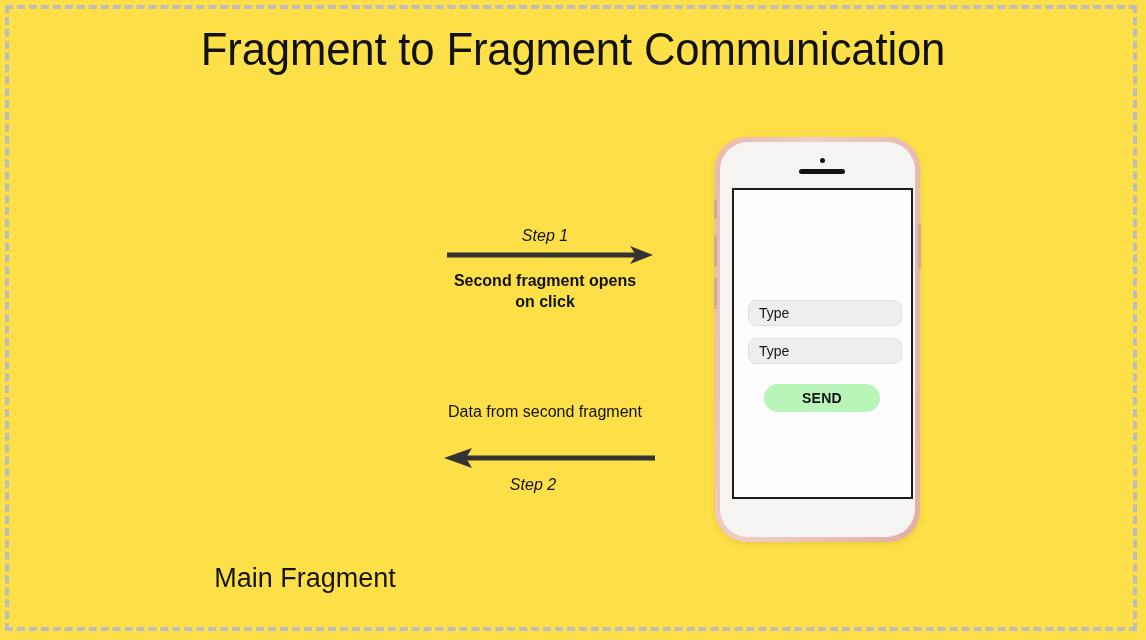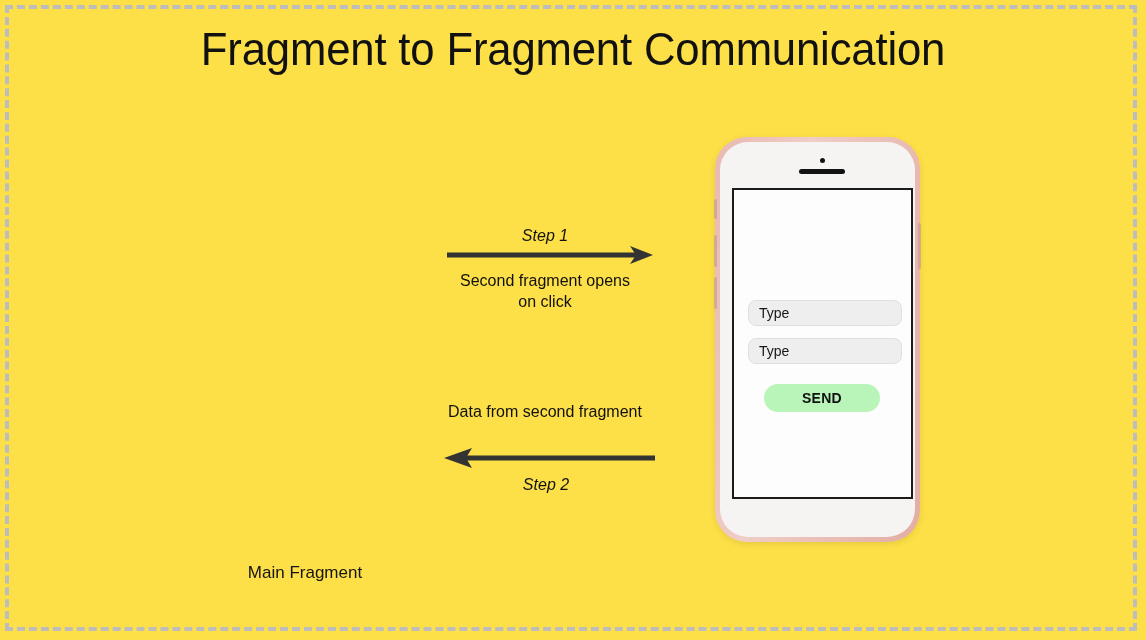--- a/index.html
+++ b/index.html
@@ -162,21 +162,21 @@
     box-sizing: border-box;
   }
   .tf1 { top: 110px; }
   .tf2 { top: 148px; }
 
   
   .phone-caption {
     position: absolute;
     width: 320px;
     text-align: center;
-    font-size: 17px;
+    font-size: 27px;
     color: #151515;
     font-weight: 400;
   }
 
   
   .arrow-svg {
     position: absolute;
   }
   .step-label {
     position: absolute;
@@ -224,29 +224,29 @@
     </div>
   </div>
 
   <div class="step-label" style="left:415px; top:227px;">Step 1</div>
 
   <svg class="arrow-svg" style="left:440px; top:244px;" width="220" height="22" viewBox="0 0 220 22">
     <line x1="7" y1="11" x2="196" y2="11" stroke="#333333" stroke-width="5"></line>
     <polygon points="190,2 213,11 190,20 196,11" fill="#333333"></polygon>
   </svg>
 
-  <div class="step-desc" style="left:395px; top:270px;">
+  <div class="step-desc" style="left:395px; top:270px;font-weight:bold;">
     <div>Second fragment opens</div>
     <div>on click</div>
   </div>
 
   <div class="step-desc" style="left:395px; top:401px;">
     <div>Data from second fragment</div>
   </div>
 
   <svg class="arrow-svg" style="left:440px; top:447px;" width="220" height="22" viewBox="0 0 220 22">
     <line x1="24" y1="11" x2="215" y2="11" stroke="#333333" stroke-width="5"></line>
     <polygon points="4,11 32,1 26,11 32,21" fill="#333333"></polygon>
   </svg>
 
-  <div class="step-label" style="left:416px; top:476px;">Step 2</div>
+  <div class="step-label" style="left:403px; top:476px;">Step 2</div>
 
 </div>
 
 </body></html>

